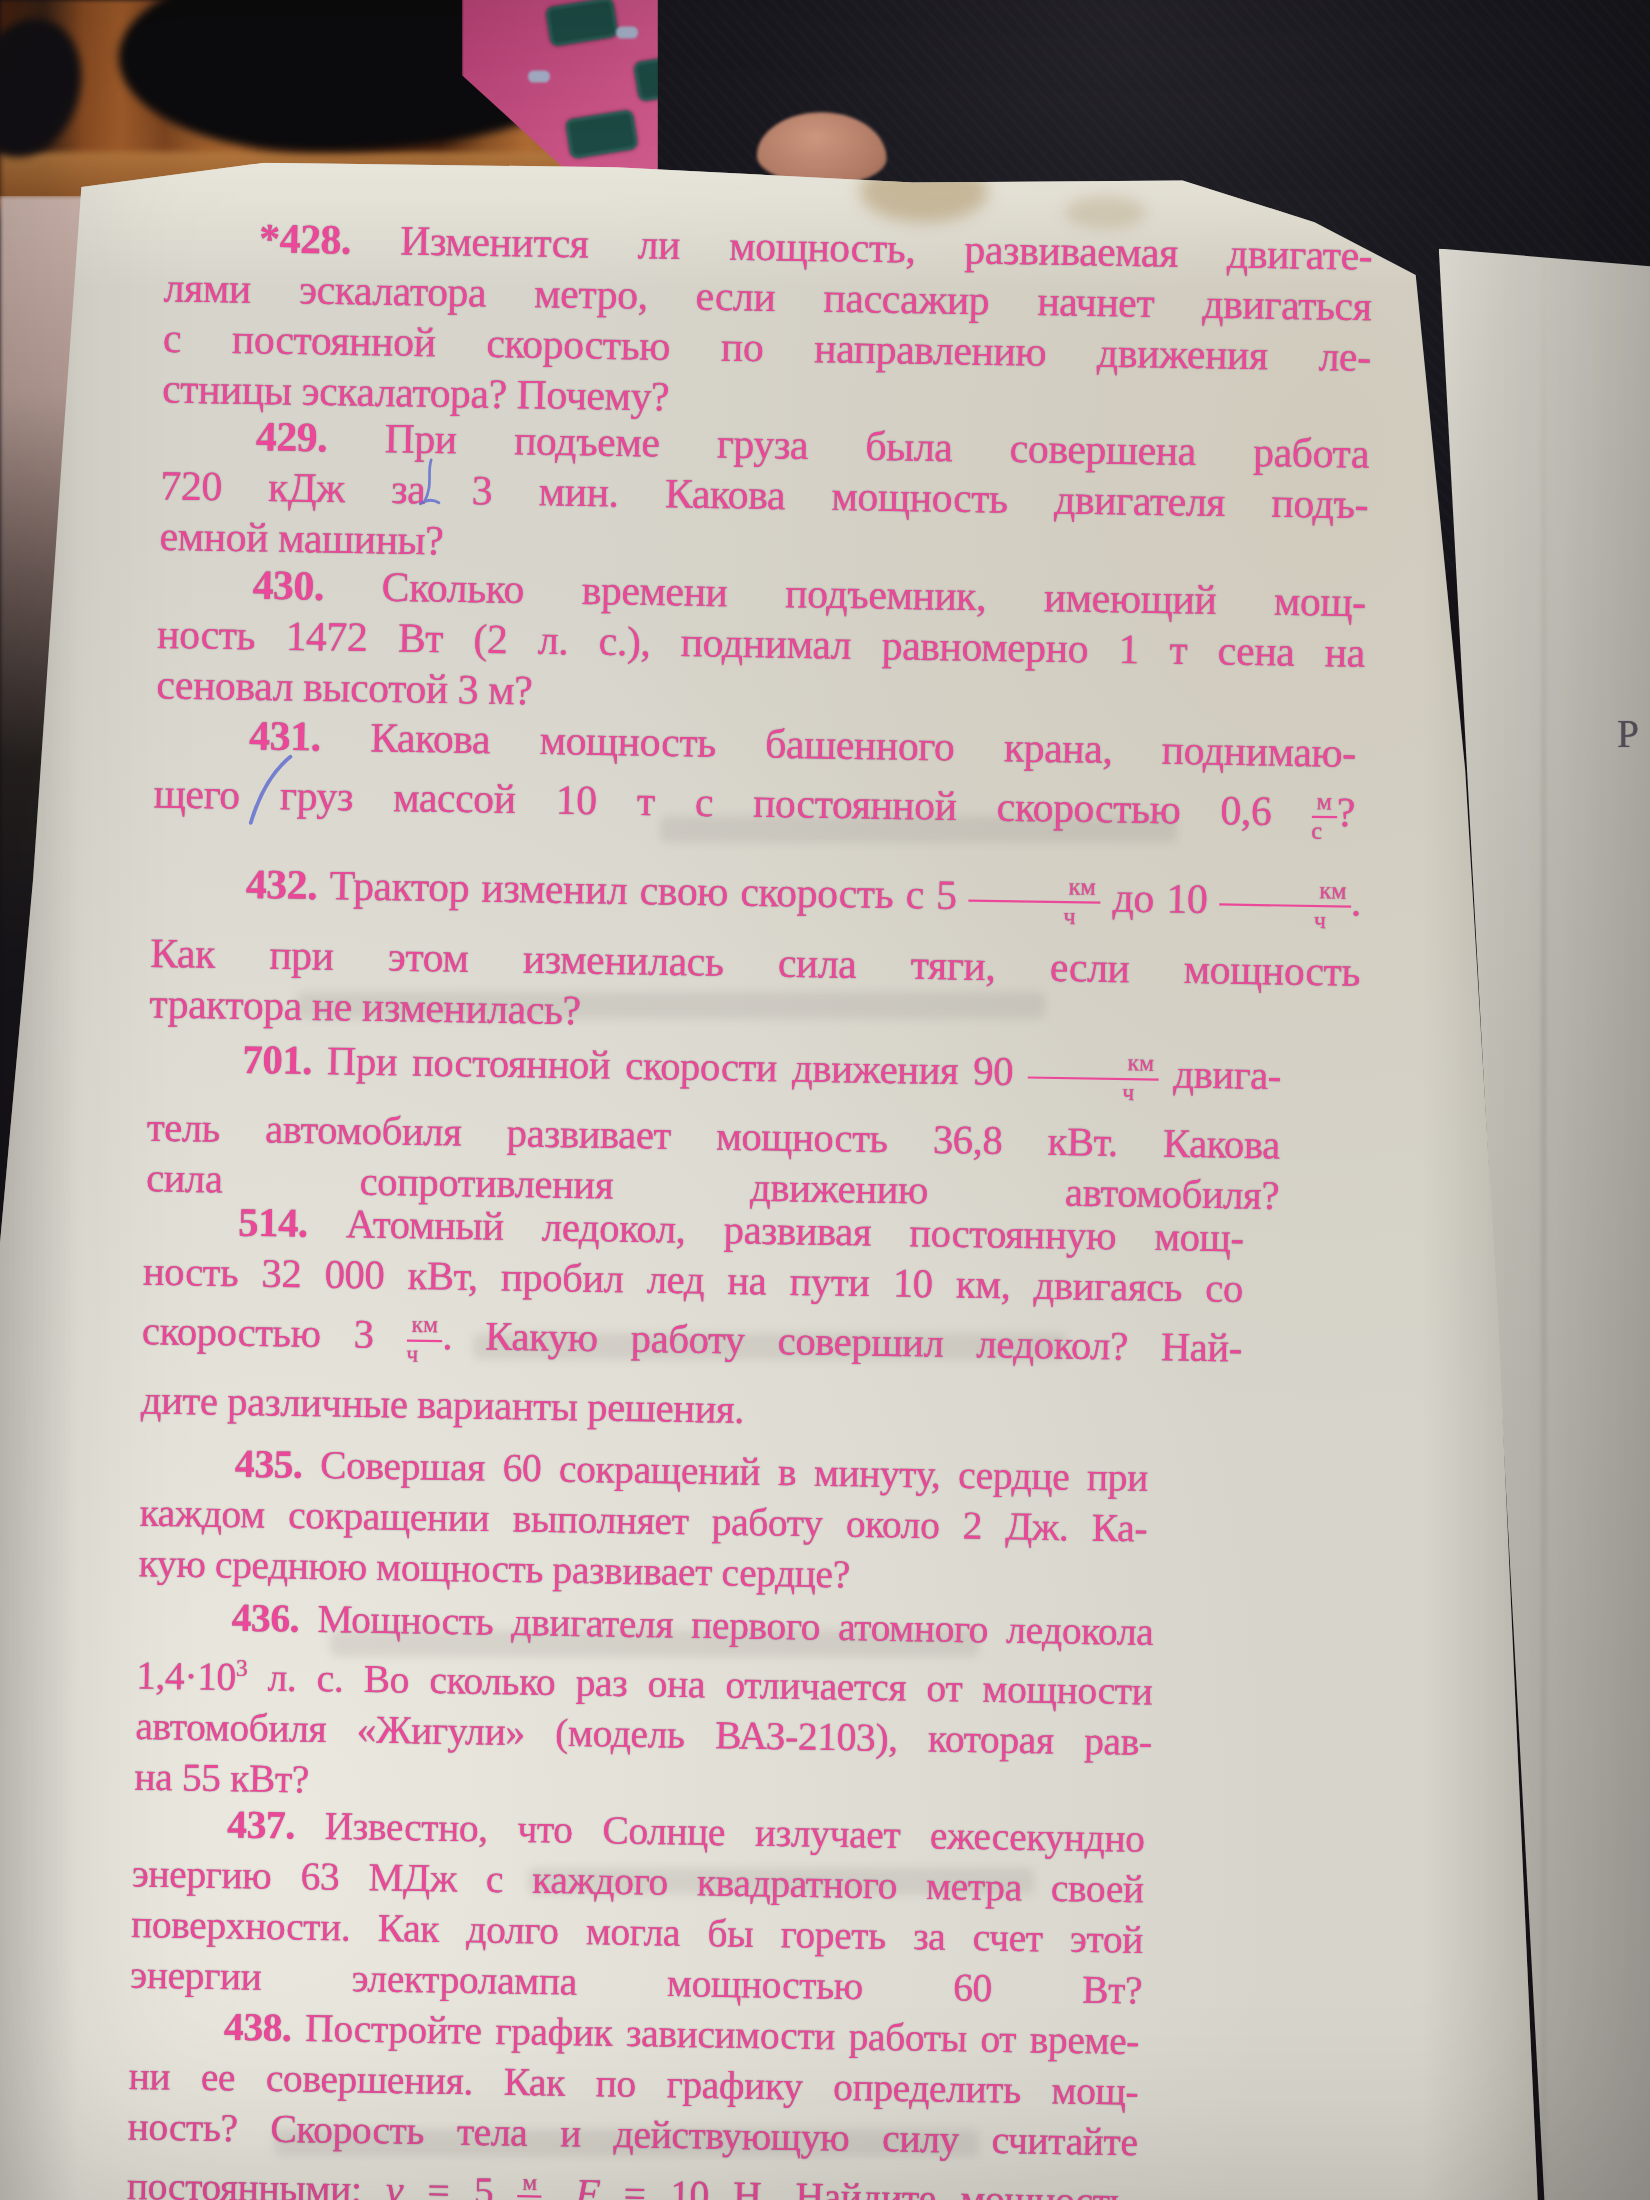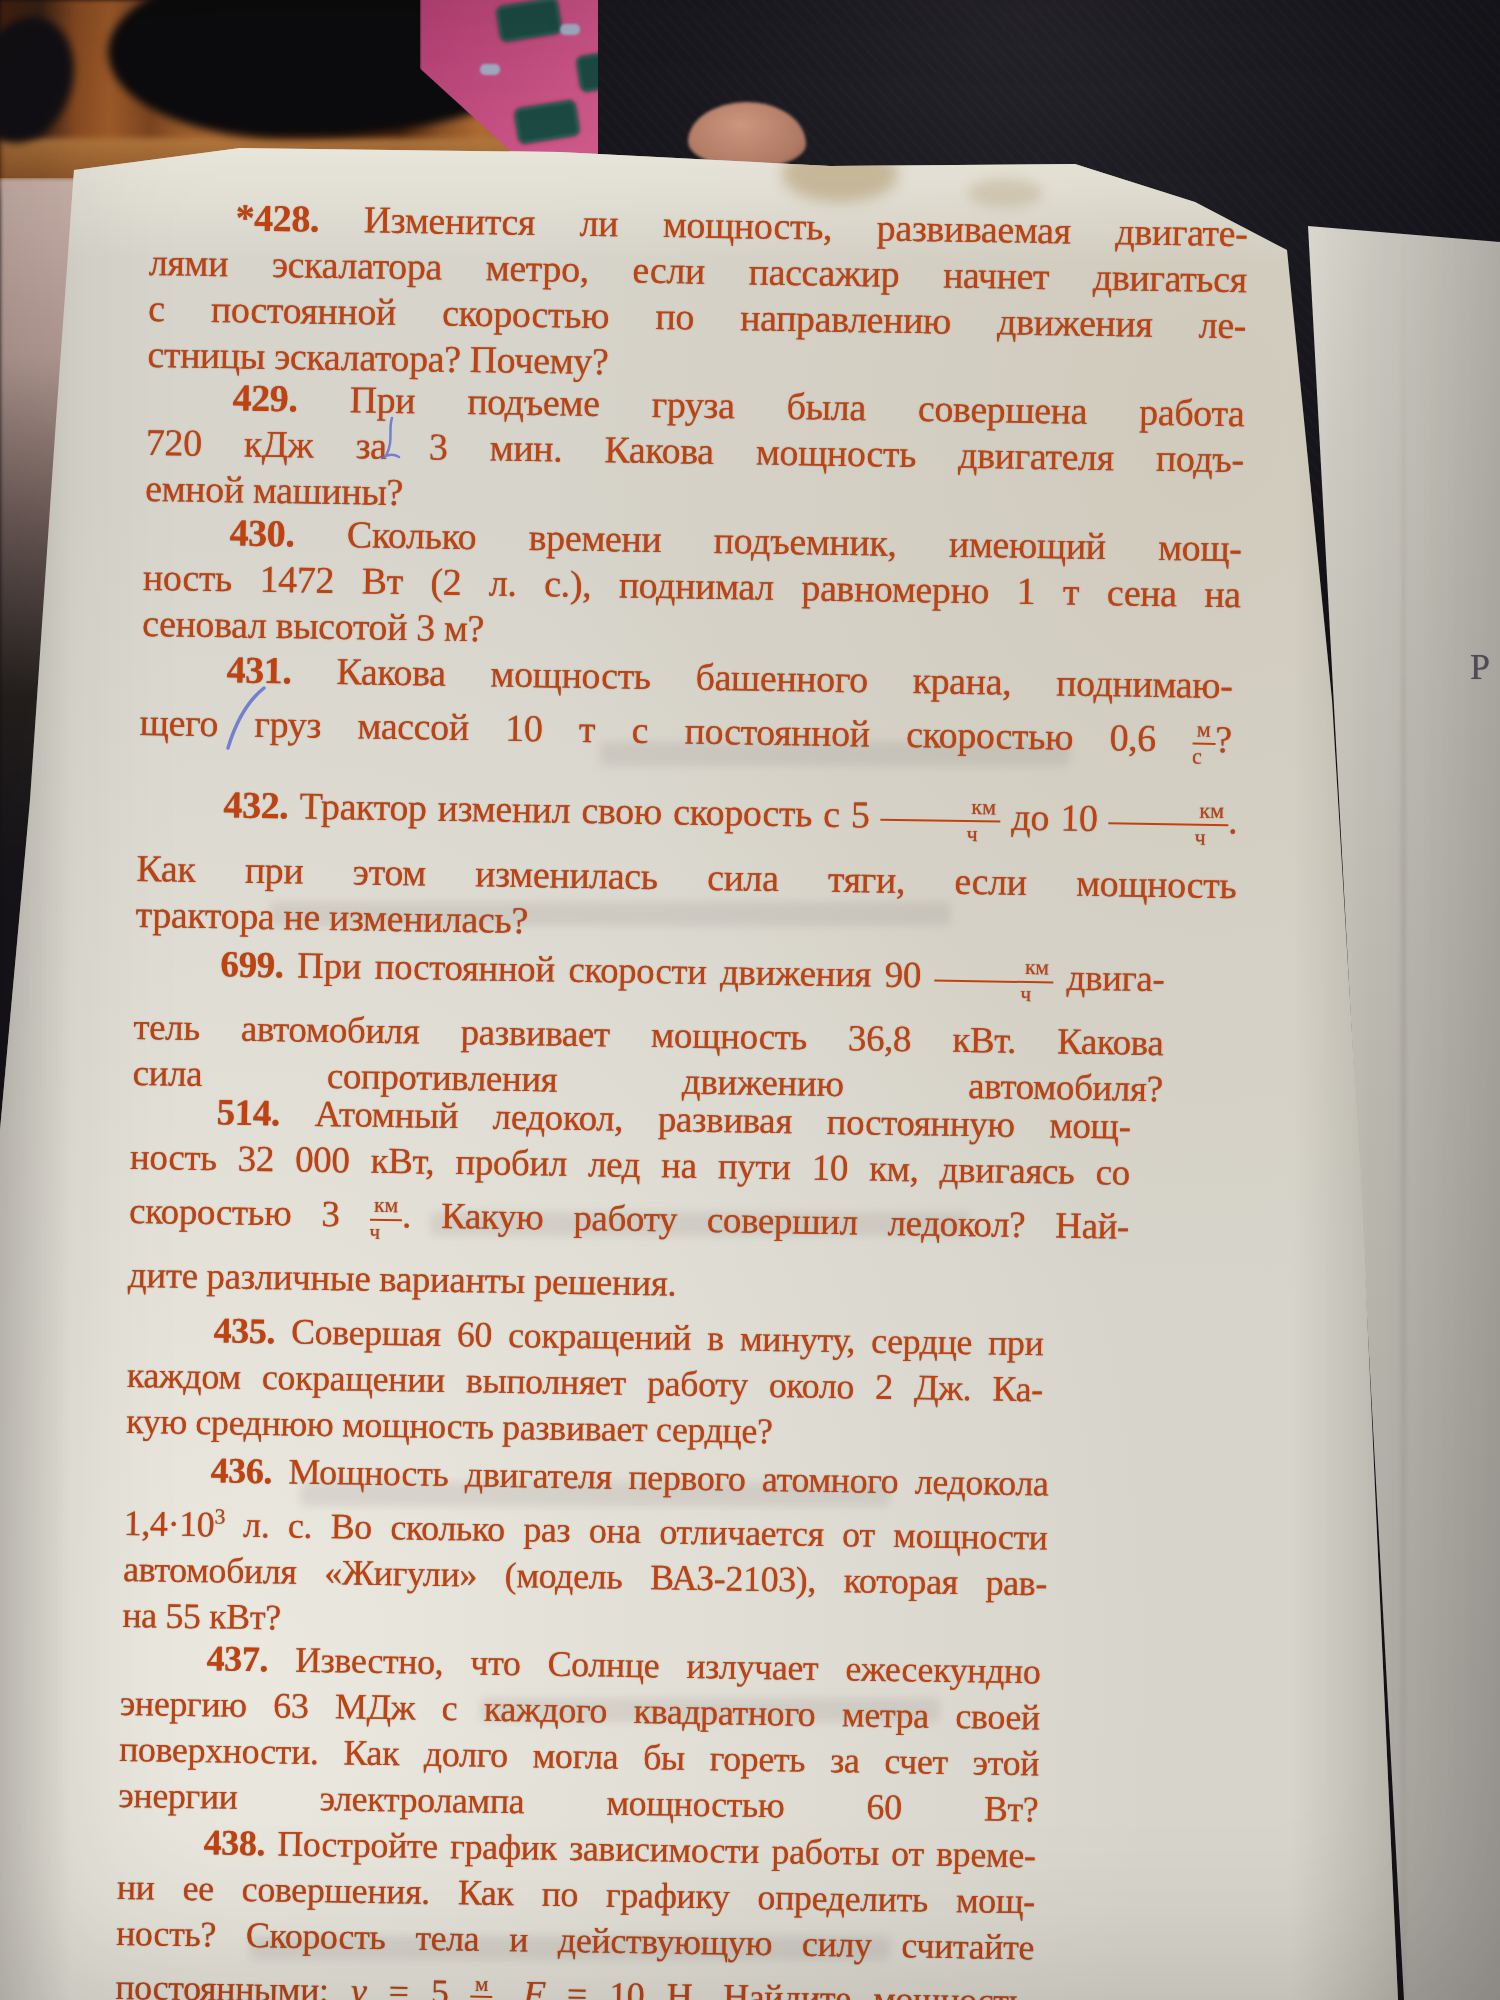--- a/index.html
+++ b/index.html
@@ -57,21 +57,21 @@
       linear-gradient(90deg,rgba(120,115,110,.25) 0%,rgba(120,115,110,0) 5%),
       radial-gradient(ellipse at 18% 82%,rgba(240,237,228,.8) 0%,rgba(240,237,228,0) 55%),
       radial-gradient(ellipse at 85% 15%,rgba(175,160,120,.18) 0%,rgba(0,0,0,0) 40%);}
   .stain-a{position:absolute;left:782px;top:16px;width:116px;height:56px;border-radius:50%;
     background:rgba(153,118,58,.38);filter:blur(7px);}
   .stain-b{position:absolute;left:968px;top:48px;width:74px;height:30px;border-radius:50%;
     background:rgba(150,124,70,.22);filter:blur(6px);}
   .ghost{position:absolute;height:24px;background:rgba(118,116,110,.14);filter:blur(4px);border-radius:6px;}
 
   
-  .textcol{position:absolute;inset:0;color:#c2410c;}
+  .textcol{position:absolute;inset:0;color:#ec4899;}
   .pblock{position:absolute;transform:rotate(0.9deg);transform-origin:0 0;
     letter-spacing:-0.4px;text-shadow:0 0 1.2px rgba(47,46,54,.65);}
   .pblock:nth-child(1){top:193px;left:150px;width:1098px;font-size:38px;}
   .pblock:nth-child(2){top:373px;left:147px;width:1098px;font-size:38px;}
   .pblock:nth-child(3){top:508px;left:144px;width:1098px;font-size:38px;}
   .pblock:nth-child(4){top:645px;left:141px;width:1092px;font-size:38px;}
   .pblock:nth-child(5){top:772px;left:138px;width:1100px;font-size:38px;}
   .pblock:nth-child(6){top:932px;left:135px;width:1030px;font-size:37px;}
   .pblock:nth-child(7){top:1088px;left:131px;width:1000px;font-size:37px;}
   .pblock:nth-child(8){top:1306px;left:128px;width:916px;font-size:36px;}
@@ -160,21 +160,21 @@
       <div class="pblock">
         <div class="line first just"><span class="bnum">431.</span> Какова мощность башенного крана, поднимаю-</div>
         <div class="line just has-frac">щего груз массой 10 т с постоянной скоростью 0,6 <span class="frac"><span class="num">м</span><span class="den">с</span></span>?</div>
       </div>
       <div class="pblock">
         <div class="line first just has-frac"><span class="bnum">432.</span> Трактор изменил свою скорость с 5 <span class="frac"><span class="num">км</span><span class="den">ч</span></span> до 10 <span class="frac"><span class="num">км</span><span class="den">ч</span></span>.</div>
         <div class="line just">Как при этом изменилась сила тяги, если мощность</div>
         <div class="line">трактора не изменилась?</div>
       </div>
       <div class="pblock">
-        <div class="line first just has-frac"><span class="bnum">699.</span> При постоянной скорости движения 90 <span class="frac"><span class="num">км</span><span class="den">ч</span></span> двига-</div>
+        <div class="line first just has-frac"><span class="bnum">701.</span> При постоянной скорости движения 90 <span class="frac"><span class="num">км</span><span class="den">ч</span></span> двига-</div>
         <div class="line just">тель автомобиля развивает мощность 36,8 кВт. Какова</div>
         <div class="line just">сила сопротивления движению автомобиля?</div>
       </div>
       <div class="pblock">
         <div class="line first just"><span class="bnum">514.</span> Атомный ледокол, развивая постоянную мощ-</div>
         <div class="line just">ность 32 000 кВт, пробил лед на пути 10 км, двигаясь со</div>
         <div class="line just has-frac">скоростью 3 <span class="frac"><span class="num">км</span><span class="den">ч</span></span>. Какую работу совершил ледокол? Най-</div>
         <div class="line">дите различные варианты решения.</div>
       </div>
       <div class="pblock">

